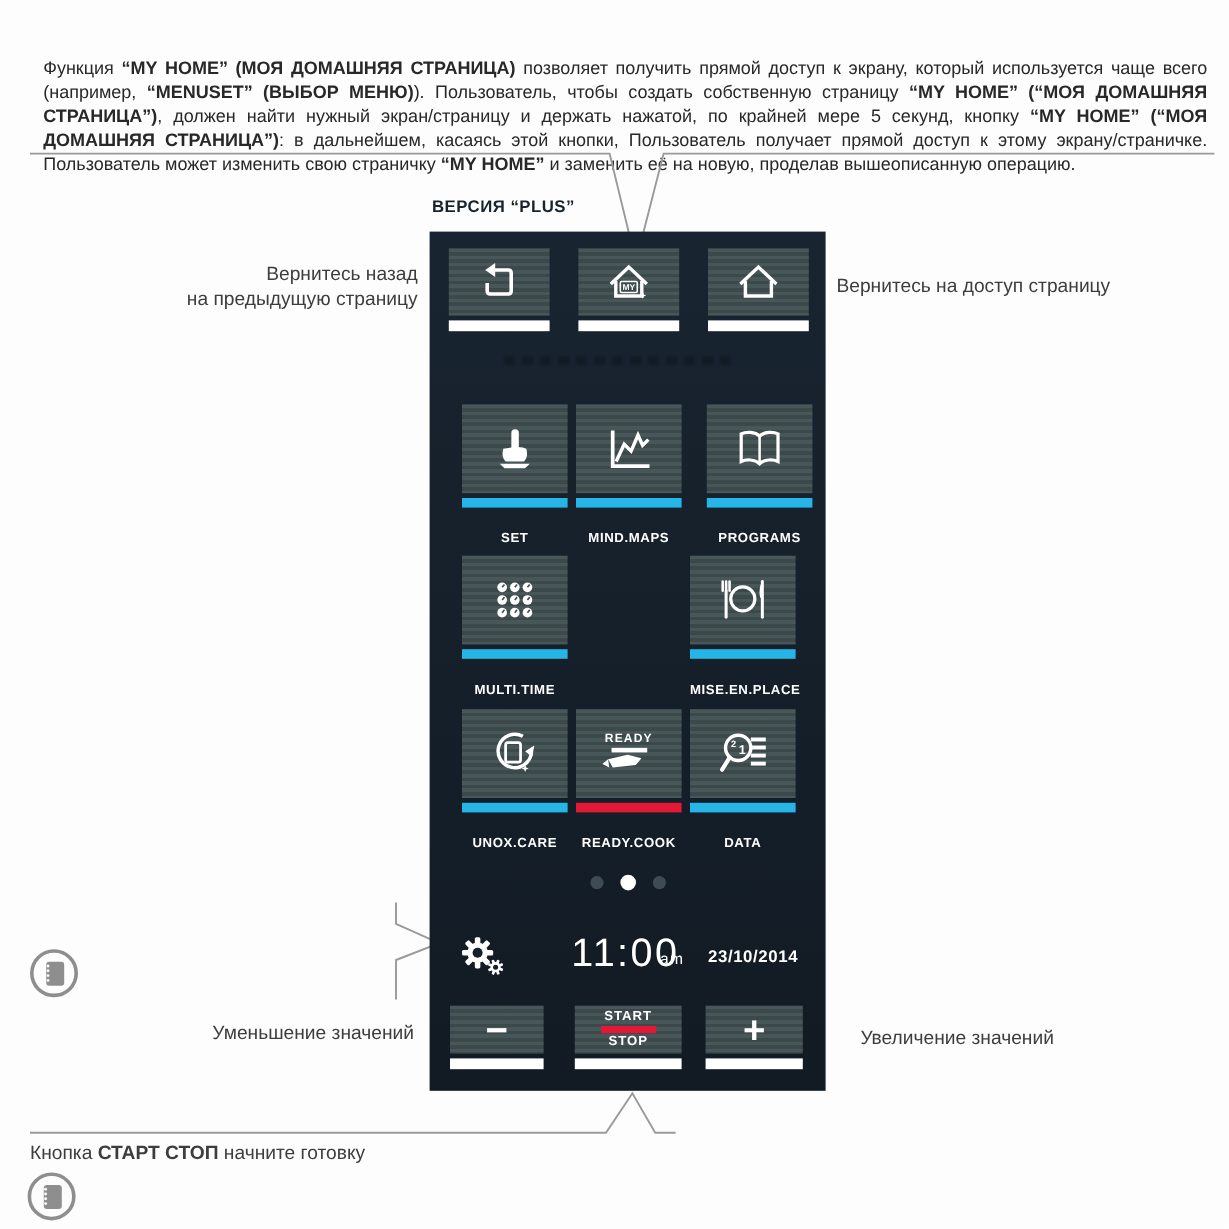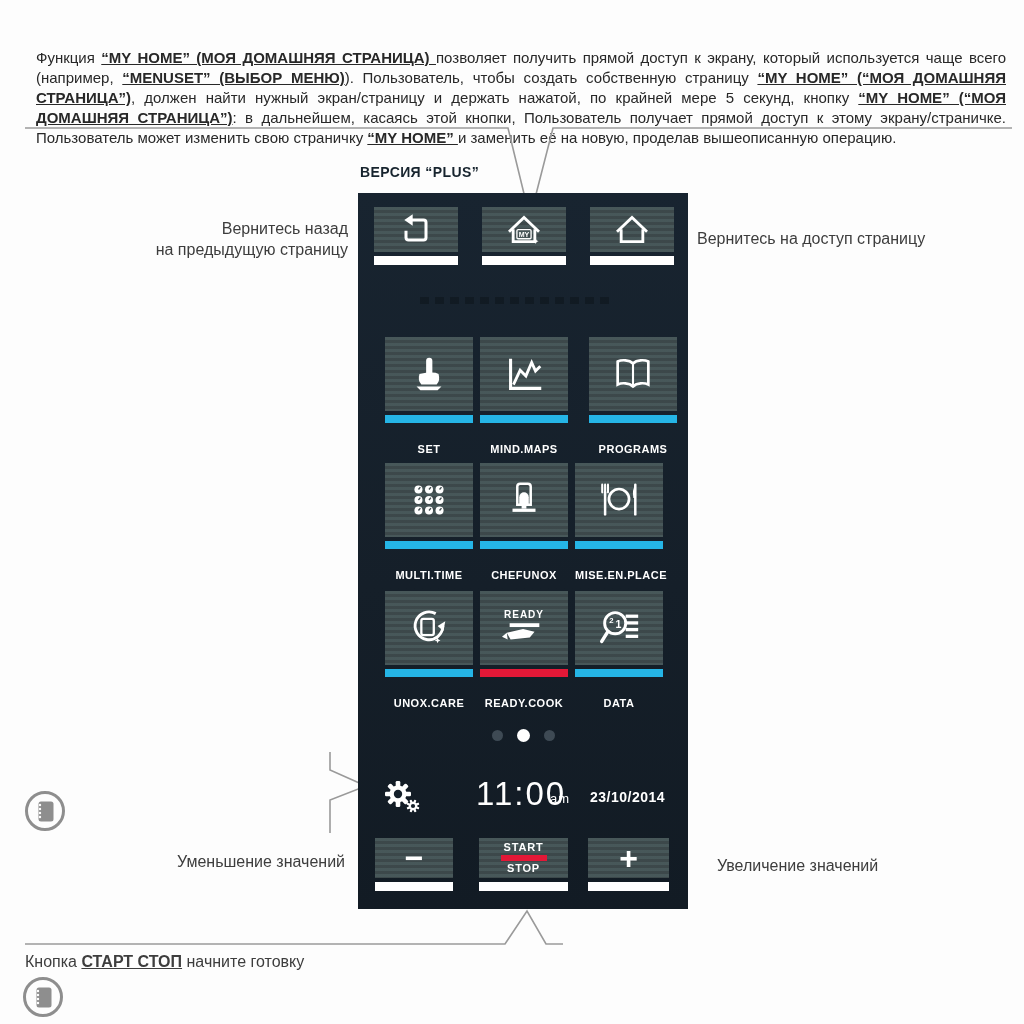--- a/index.html
+++ b/index.html
@@ -10,32 +10,32 @@
          font-size:15px;line-height:20px;color:#282828;text-align:justify;}
   .version{position:absolute;left:360px;top:164px;font-size:14px;font-weight:bold;
            color:#17242e;letter-spacing:.4px;}
   .ann{position:absolute;font-size:16px;line-height:21px;color:#3d3d3d;white-space:pre-line;}
   .ann-back{left:100px;width:248px;top:218px;text-align:right;}
   .ann-home{left:697px;top:228px;}
   .ann-settings{left:30px;top:744px;}
   .ann-decrease{left:145px;width:200px;top:851px;text-align:right;}
   .ann-increase{left:717px;top:855px;}
   .ann-start{left:25px;top:951px;white-space:normal;}
-  .b{font-weight:bold;text-decoration:underline;}
+  .b{font-weight:bold;}
   
   .callouts{position:absolute;left:0;top:0;pointer-events:none;}
   .callouts polyline{fill:none;stroke:#9a9a9a;stroke-width:1.6px;}
   
   .panel{position:absolute;left:358px;top:193px;width:330px;height:716px;
          background:linear-gradient(180deg,#182430 0%,#151f29 55%,#121b24 100%);}
   .btn-body{background-color:#414d50;
       background-image:repeating-linear-gradient(180deg,rgba(110,150,145,.14) 0 3px,rgba(0,0,0,.07) 3px 6px);
       display:flex;align-items:center;justify-content:center;}
   .nav{position:absolute;top:14px;width:84px;}
-  .nav .btn-body{height:45px;}
+  .nav .btn-body{height:56px;}
   .whitebar{height:9px;background:#fff;margin-top:4px;}
   .ghost{position:absolute;left:62px;top:104px;width:195px;height:7px;opacity:.4;filter:blur(.7px);
          background:repeating-linear-gradient(90deg,rgba(0,0,0,.55) 0 9px,transparent 9px 15px);}
   .tile{position:absolute;width:88px;}
   .tile .btn-body{height:74px;}
   .tile-bar{height:8px;margin-top:4px;}
   .bar-cyan{background:#25b5e6;}
   .bar-red{background:#e31837;}
   .tile-label{margin-top:20px;text-align:center;font-size:11px;font-weight:bold;
               color:#fff;letter-spacing:.5px;white-space:nowrap;}
@@ -191,32 +191,20 @@
             <line x1="13" y1="35" x2="15" y2="32.5"></line>
               <line x1="24" y1="35" x2="26" y2="32.5"></line>
               <line x1="35" y1="35" x2="37" y2="32.5"></line>
           </g>
         </svg>
       </div>
       <div class="tile-bar bar-cyan"></div>
       <div class="tile-label">MULTI.TIME</div>
     </div>
 
-    <div class="tile" style="left:122px;top:270px">
-      <div class="btn-body">
-        <svg width="46" height="46" viewBox="0 0 48 48">
-          <path d="M17 10 Q17 7 20 7 H28 Q31 7 31 10 V29 H17 Z" fill="none" stroke="#fff" stroke-width="2.6"></path>
-          <path d="M19 21 a5 5 0 0 1 10 0 v8 h-10 z" fill="#fff"></path>
-          <rect x="12" y="33" width="24" height="3.4" fill="#fff"></rect>
-          <rect x="21.5" y="29" width="5" height="4" fill="#fff"></rect>
-        </svg>
-      </div>
-      <div class="tile-bar bar-cyan"></div>
-      <div class="tile-label">CHEFUNOX</div>
-    </div>
 
     <div class="tile" style="left:217px;top:270px">
       <div class="btn-body">
         <svg width="46" height="46" viewBox="0 0 48 48">
           <circle cx="24" cy="23" r="10.5" fill="none" stroke="#fff" stroke-width="2.8"></circle>
           <g stroke="#fff" stroke-width="2.2" stroke-linecap="round">
             <line x1="6.5" y1="8" x2="6.5" y2="16"></line>
               <line x1="9.5" y1="8" x2="9.5" y2="16"></line>
               <line x1="12.5" y1="8" x2="12.5" y2="16"></line>
             <path d="M9.5 16 V39" stroke-width="2.6"></path>

